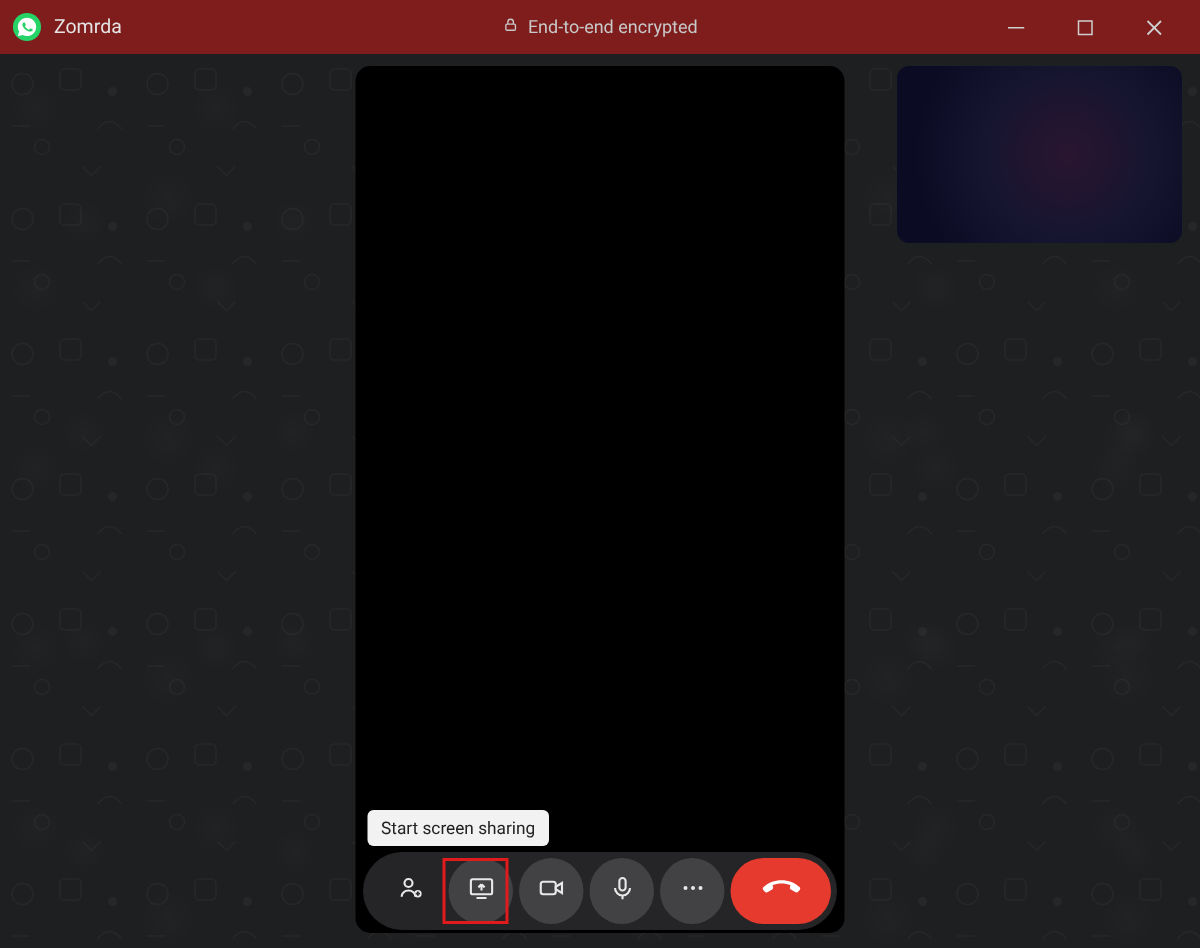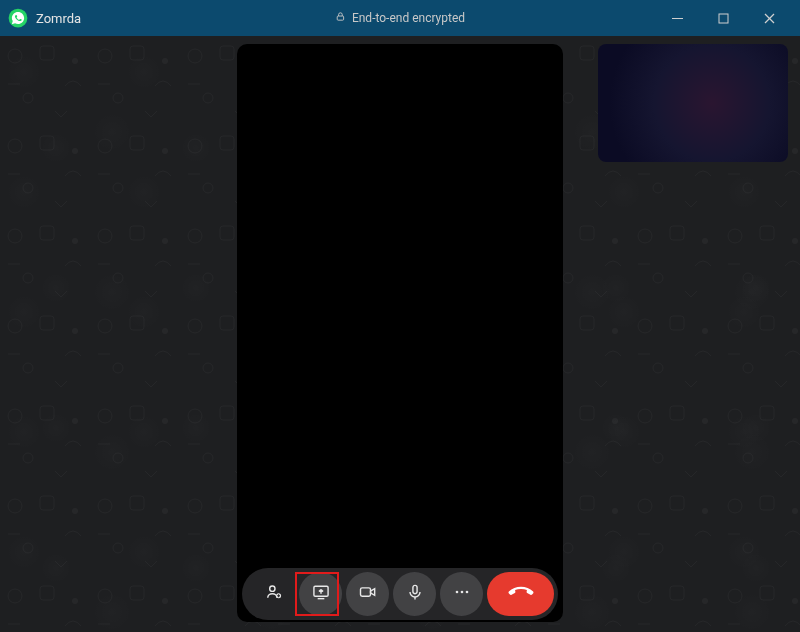--- a/index.html
+++ b/index.html
@@ -8,21 +8,21 @@
     background: #1c1d1f;
     font-family: -apple-system, BlinkMacSystemFont, "Segoe UI", Roboto, Helvetica, Arial, sans-serif;
     color: #e4e4e4;
     position: relative;
   }
   .titlebar {
     height: 36px;
     display: flex;
     align-items: center;
     padding: 0 8px;
-    background: #0c4a6e;
+    background: #7f1d1d;
     position: relative;
   }
   .titlebar-left {
     display: flex;
     align-items: center;
     gap: 8px;
   }
   .logo { width: 20px; height: 20px; display: flex; align-items: center; justify-content: center; }
   .contact-name { font-size: 13px; color: #e4e4e4; }
   .titlebar-center {
@@ -194,20 +194,21 @@
         </pattern>
       </defs>
       <rect width="100%" height="100%" fill="url(#dp)"></rect>
     </svg>
   </div>
 
   <div class="main-video"></div>
 
   <div class="pip-video"></div>
 
+  <div class="tooltip">Start screen sharing</div>
 
   <div class="controls-wrap">
     <div class="ctl-btn">
       <span>
         <svg width="20" height="20" viewBox="0 0 24 24" fill="none" stroke="#e8e8e8" stroke-width="1.7">
             <circle cx="10" cy="8" r="3.2"></circle>
             <path d="M4.5 19c0-3 2.5-5 5.5-5s5.5 2 5.5 5"></path>
             <circle cx="17.5" cy="16.5" r="3" fill="#e8e8e8" stroke="none"></circle>
             <line x1="17.5" y1="14.8" x2="17.5" y2="18.2" stroke="#303032" stroke-width="1.4"></line>
             <line x1="15.8" y1="16.5" x2="19.2" y2="16.5" stroke="#303032" stroke-width="1.4"></line>

